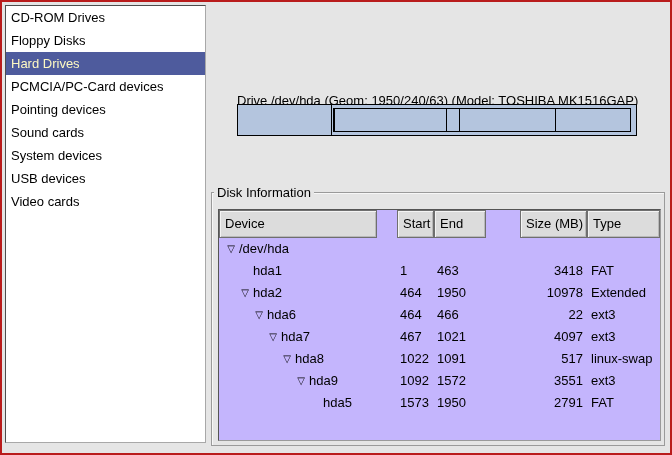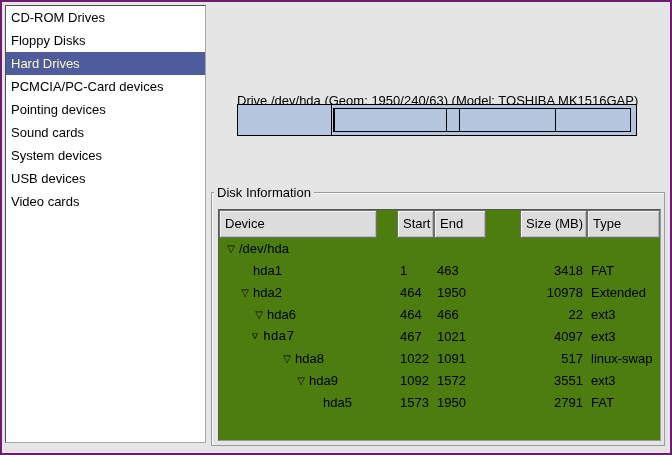--- a/index.html
+++ b/index.html
@@ -1,18 +1,18 @@
 <!DOCTYPE html>
 <html><head>
 <meta charset="utf-8">
 <style>
   html,body{margin:0;padding:0;background:#888;}
   .window{
     position:relative;width:672px;height:455px;box-sizing:border-box;
-    background:#e5e5e5;border:2px solid #701a75;
+    background:#e5e5e5;border:2px solid #b91c1c;
     font-family:"Liberation Sans",sans-serif;font-size:13px;color:#000;
     overflow:hidden;
   }
   
   .sidebar{
     position:absolute;left:3px;top:3px;width:201px;height:438px;
     background:#fff;box-sizing:border-box;
     border:1px solid #4d4d4d;border-bottom-color:#a8a8a8;border-right-color:#a8a8a8;
   }
   .side-item{height:23px;line-height:23px;padding-left:5px;white-space:nowrap;cursor:default;}
@@ -32,21 +32,21 @@
   
   .frame{
     position:absolute;left:209px;top:190px;width:454px;height:254px;box-sizing:border-box;
     border:1px solid #9a9a9a;box-shadow:inset 1px 1px 0 #f7f7f7;
   }
   .frame-label{
     position:absolute;top:-8px;left:2px;background:#e5e5e5;padding:0 3px;line-height:15px;
   }
   .table{
     position:absolute;left:6px;top:16px;width:443px;height:232px;box-sizing:border-box;
-    background:#4d7c0f;border:1px solid #555;border-bottom-color:#9a9a9a;border-right-color:#9a9a9a;
+    background:#c4b5fd;border:1px solid #555;border-bottom-color:#9a9a9a;border-right-color:#9a9a9a;
     overflow:hidden;
   }
   .thead{display:flex;height:28px;}
   .hcell{
     box-sizing:border-box;background:#dcdcdc;border:1px solid #6f6f6f;
     box-shadow:inset 1px 1px 0 #f4f4f4, inset -1px -1px 0 #b9b9b9;
     line-height:26px;padding-left:5px;white-space:nowrap;overflow:hidden;cursor:default;
   }
   .col-device{width:158px;}
   .col-start{width:37px;margin-left:20px;}
@@ -164,21 +164,21 @@
     <div class="cell col-device" style="padding-left: 32px;">
       <span class="expander">▽</span><span class="dev-label">hda6</span>
     </div>
     <div class="cell col-start">464</div>
     <div class="cell col-end">466</div>
     <div class="cell col-size">22</div>
     <div class="cell col-type">ext3</div>
   </div>
 
   <div class="trow">
-    <div class="cell col-device" style="padding-left: 28px; font-family: Liberation Mono, monospace;">
+    <div class="cell col-device" style="padding-left: 46px;">
       <span class="expander">▽</span><span class="dev-label">hda7</span>
     </div>
     <div class="cell col-start">467</div>
     <div class="cell col-end">1021</div>
     <div class="cell col-size">4097</div>
     <div class="cell col-type">ext3</div>
   </div>
 
   <div class="trow">
     <div class="cell col-device" style="padding-left: 60px;">

